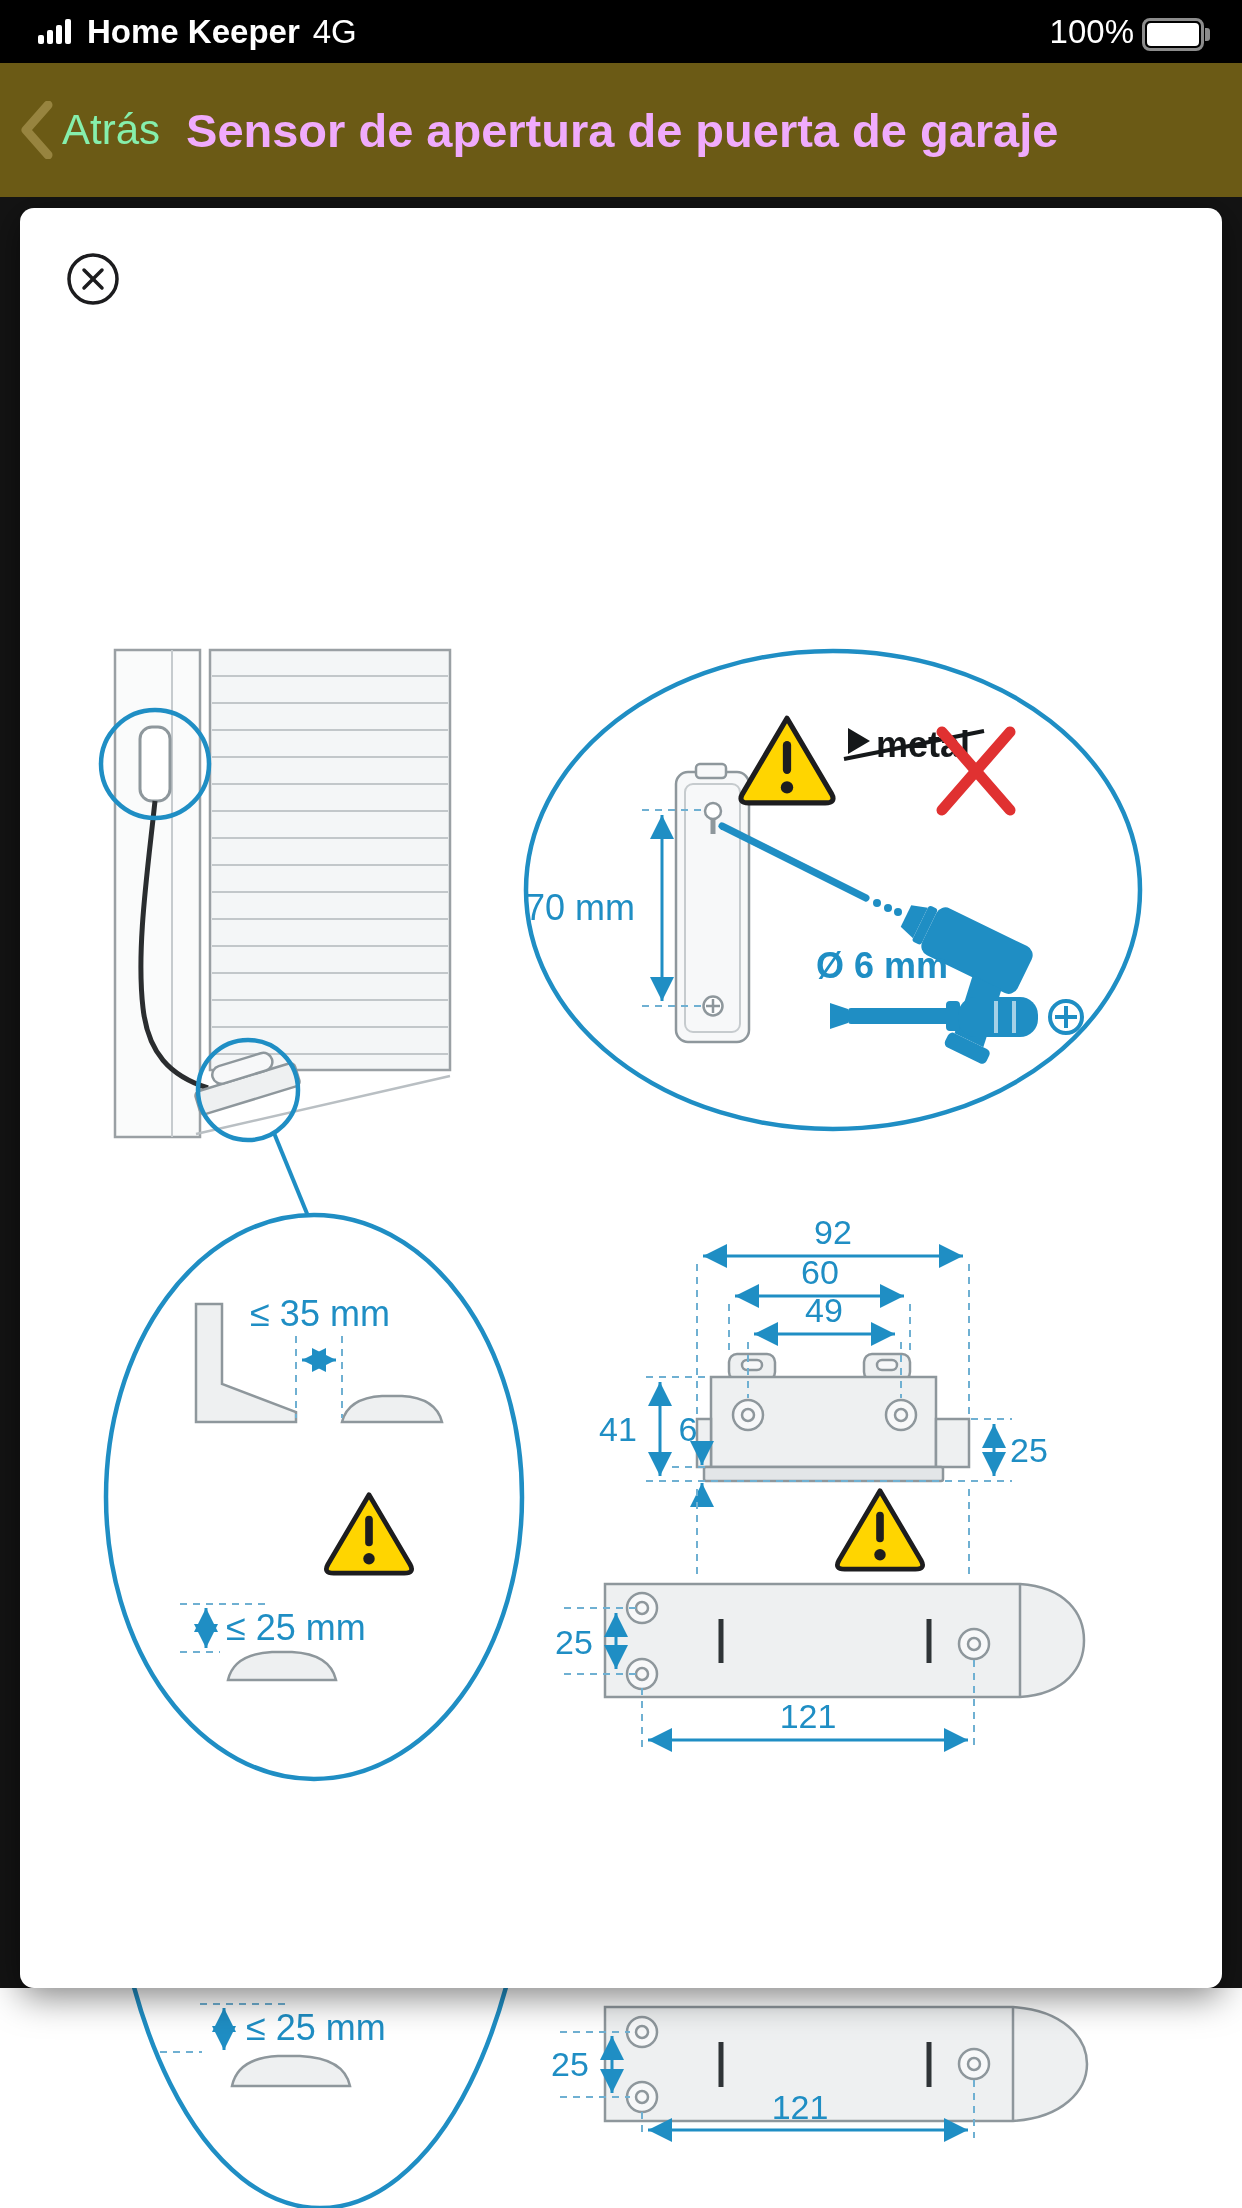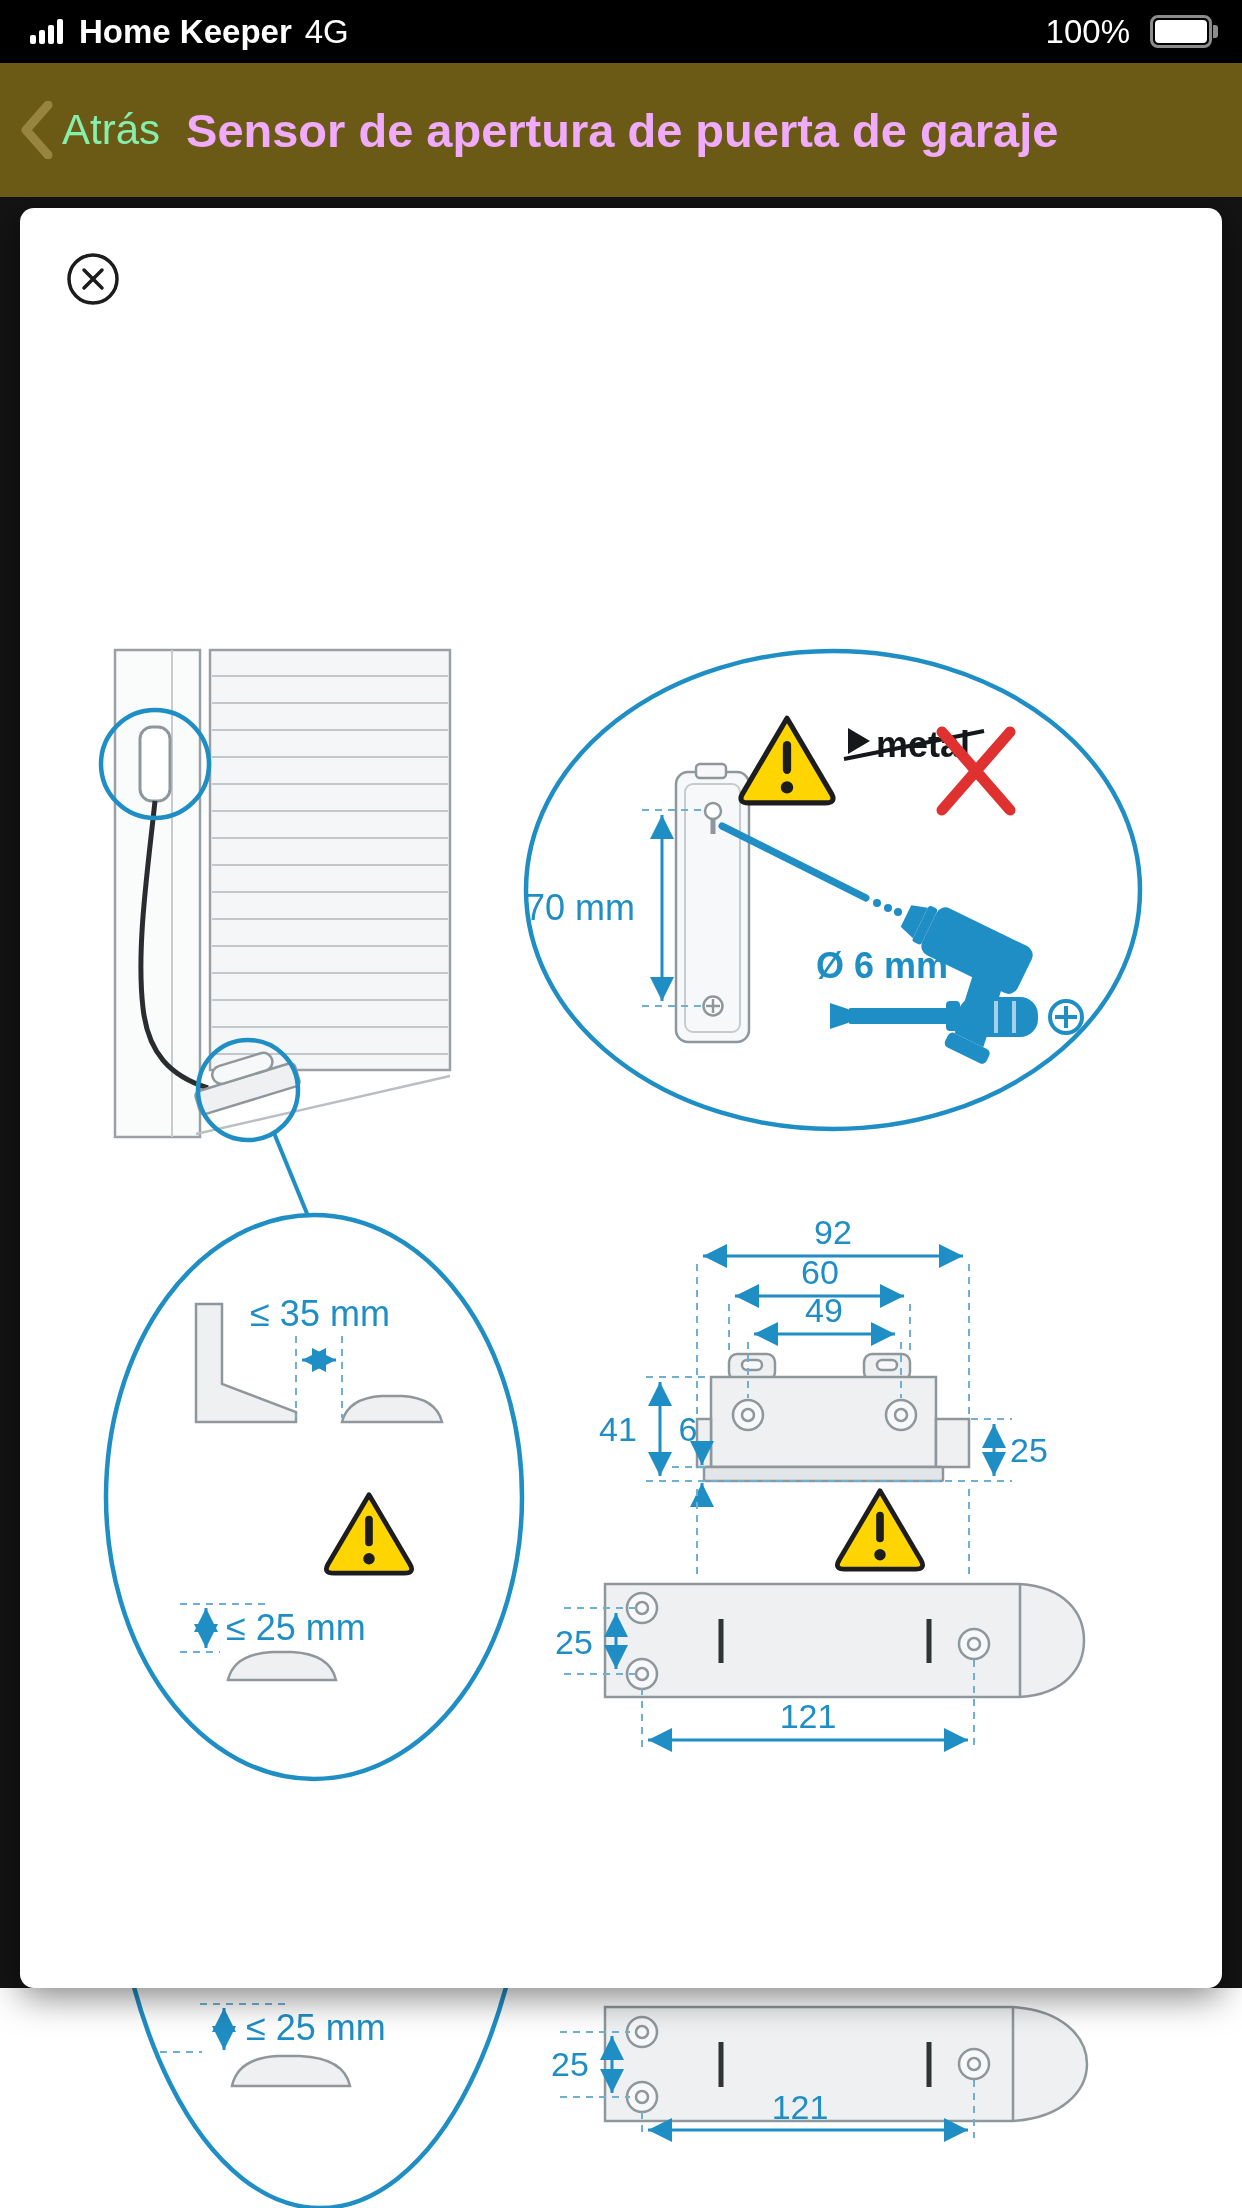--- a/index.html
+++ b/index.html
@@ -2,25 +2,25 @@
 <html><head>
 <meta charset="utf-8">
 <style>
   html,body{margin:0;padding:0;background:#000;}
   .screen{position:relative;width:1242px;height:2208px;overflow:hidden;background:#000;
           font-family:"Liberation Sans","DejaVu Sans",sans-serif;}
 
   
   .status-bar{position:absolute;top:0;left:0;right:0;height:63px;background:#000;color:#fff;
               display:flex;align-items:center;justify-content:space-between;
-              padding:0 30px;box-sizing:border-box;font-size:33px;font-weight:700;z-index:30;}
+              padding:0 38px;box-sizing:border-box;font-size:33px;font-weight:700;z-index:30;}
   .sb-left{display:flex;align-items:center;gap:13px;}
   .sb-net{font-weight:400;}
   .sb-time{position:absolute;left:0;right:0;text-align:center;pointer-events:none;}
-  .sb-right{display:flex;align-items:center;gap:20px;font-weight:400;}
+  .sb-right{display:flex;align-items:flex-end;gap:8px;font-weight:400;}
   .battery{position:relative;width:56px;height:27px;border:3px solid rgba(255,255,255,.55);
            border-radius:8px;display:inline-block;}
   .battery-fill{position:absolute;top:2px;left:2px;right:2px;bottom:2px;background:#fff;border-radius:4px;}
   .battery-nub{position:absolute;right:-9px;top:7px;width:5px;height:13px;
                background:rgba(255,255,255,.55);border-radius:0 3px 3px 0;}
 
   
   .nav-bar{position:absolute;top:63px;left:0;right:0;height:134px;background:#6b5a15;
            display:flex;align-items:center;z-index:20;}
   .nav-back{display:flex;align-items:center;gap:8px;margin-left:20px;cursor:pointer;}

